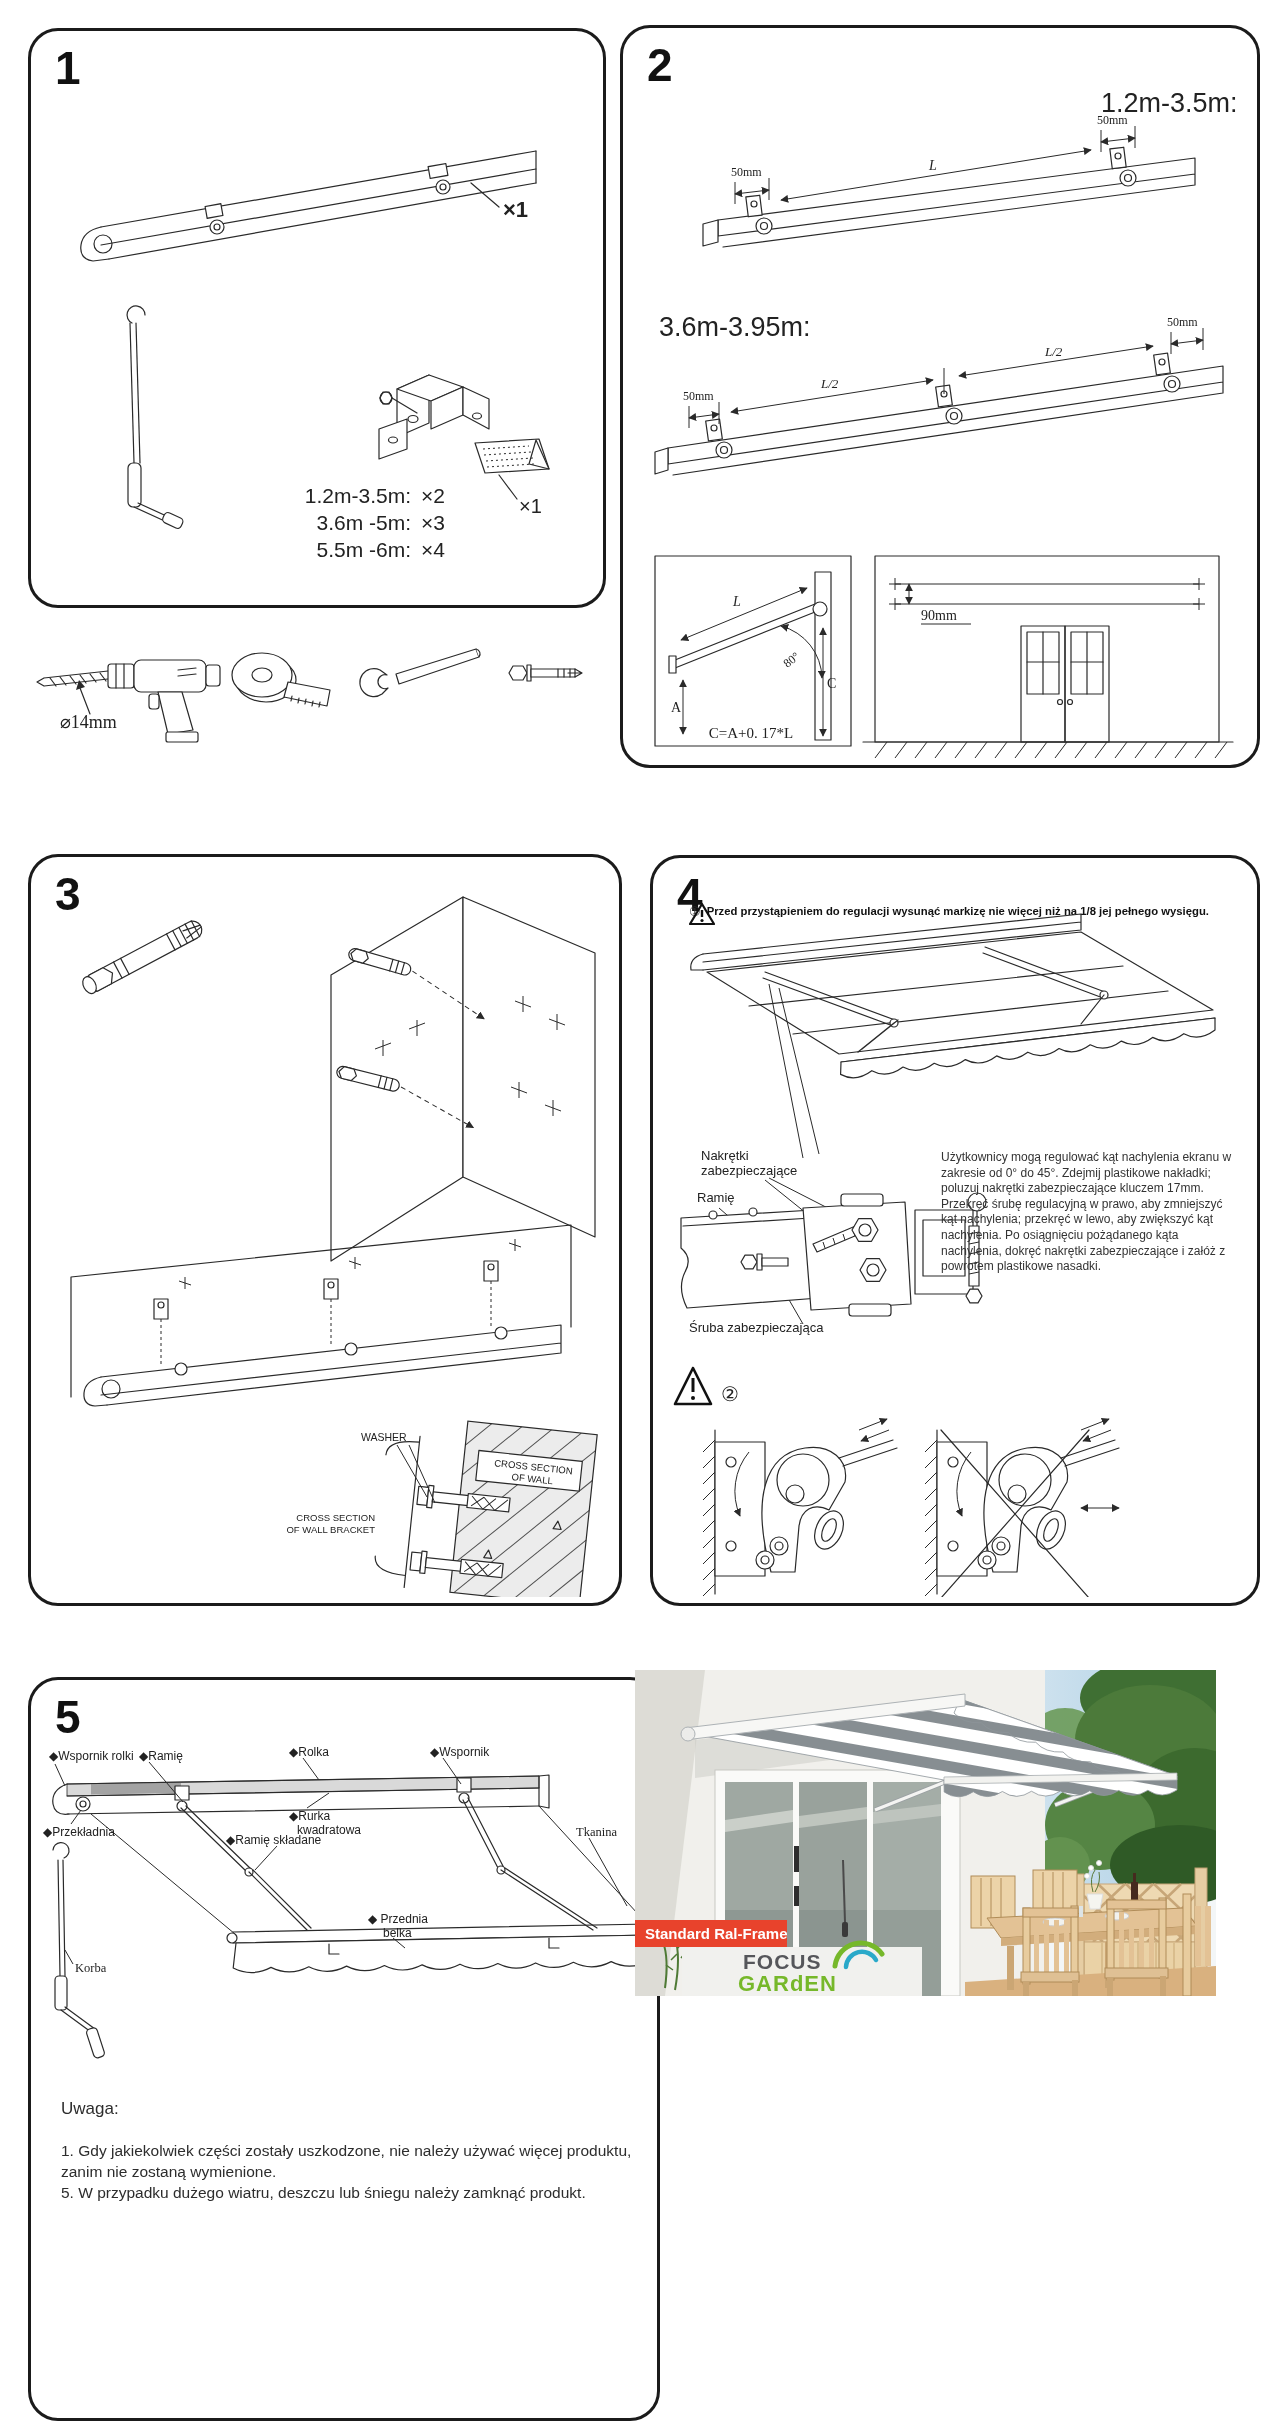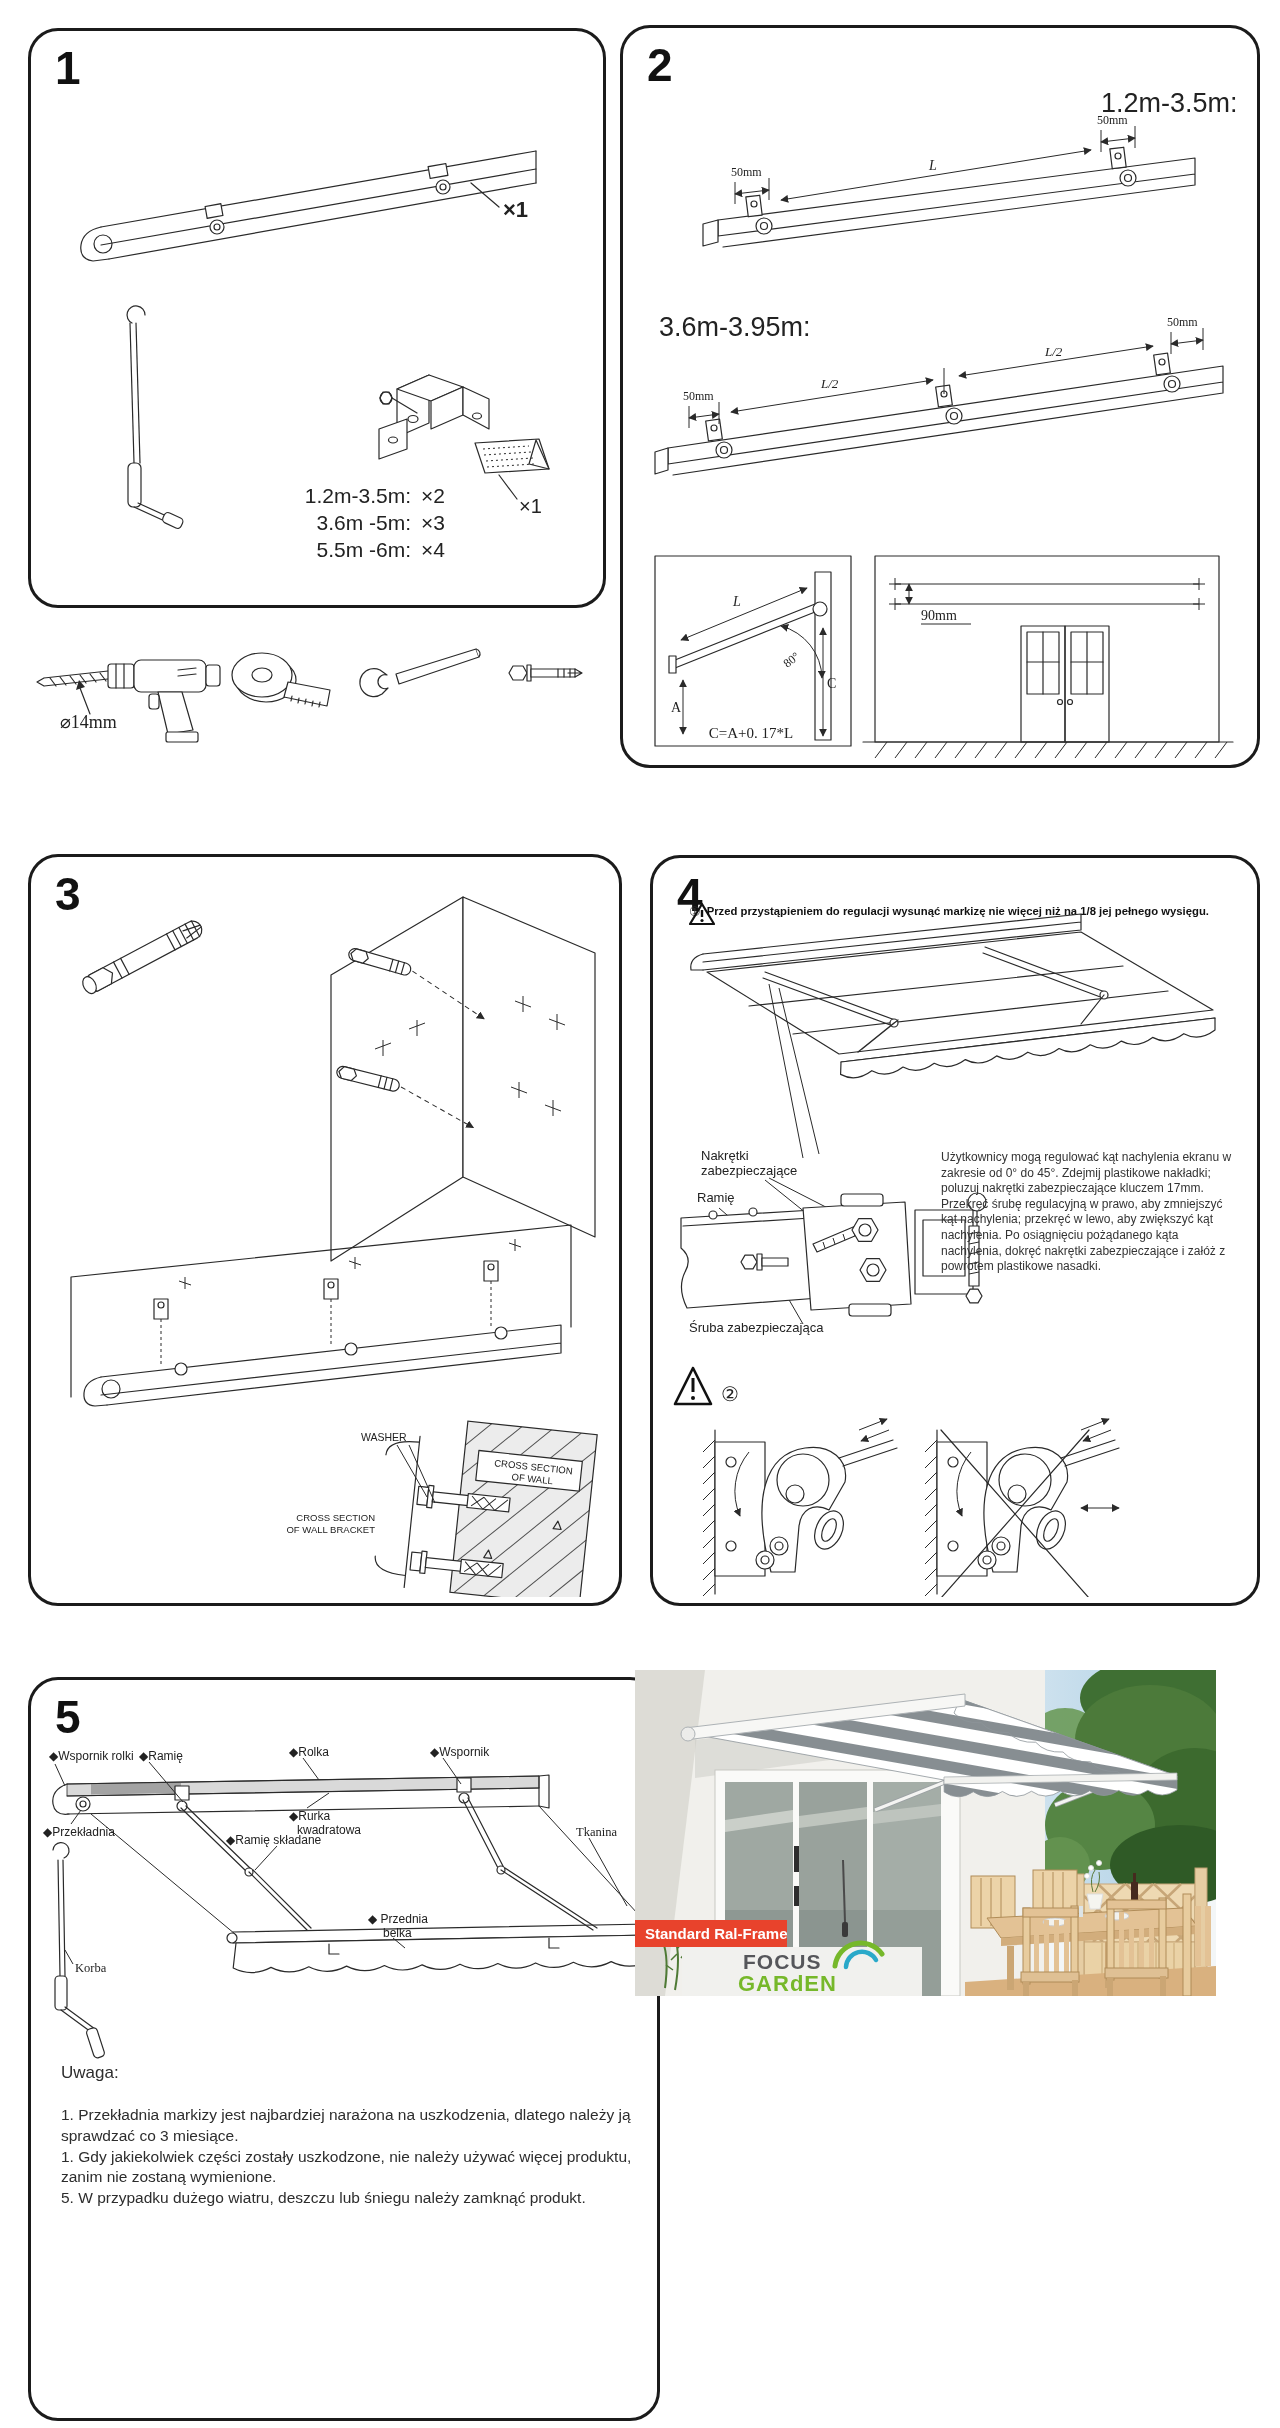--- a/index.html
+++ b/index.html
@@ -19,21 +19,21 @@
   .ser{font-family:"Liberation Serif",serif;fill:#222;}
   .s{stroke:#2a2a2a;fill:none;stroke-width:1.2;stroke-linecap:round;stroke-linejoin:round;}
   .f{fill:#fff;stroke:#2a2a2a;stroke-width:1.2;stroke-linejoin:round;}
   .d{stroke:#2a2a2a;stroke-width:1;fill:none;}
   .warn-line{position:absolute;left:36px;top:44px;width:560px;display:flex;align-items:flex-start;gap:6px;}
   .warn-line .wtxt{font-size:11.3px;font-weight:bold;color:#111;padding-top:3px;}
   .warn-line .wnum{font-size:13px;color:#333;padding-top:2px;}
   #p4-instructions{position:absolute;left:288px;top:292px;width:292px;font-size:12px;
         line-height:1.3;color:#333;}
   #p5-notes{position:absolute;left:30px;top:383px;width:598px;color:#2d2d2d;}
-  #p5-notes .title{font-size:17px;margin-bottom:22px;}
+  #p5-notes .title{font-size:17px;margin-bottom:22px;margin-top:36px;}
   #p5-notes .note{font-size:15.5px;line-height:1.34;}
 </style>
 </head>
 <body>
 
 <div class="page">
 
   <section class="panel" id="p1">
     <span class="pnum">1</span>
     <svg viewBox="0 0 566 568" width="566" height="568">
@@ -505,21 +505,20 @@
       <text class="svgtxt" x="258" y="140" font-size="12">◆Rurka</text>
       <text class="svgtxt" x="266" y="154" font-size="12">kwadratowa</text>
       <text class="svgtxt" x="195" y="164" font-size="12">◆Ramię składane</text>
       <text class="ser" x="545" y="156" font-size="12.5">Tkanina</text>
       <text class="svgtxt" x="337" y="243" font-size="12">◆ Przednia</text>
       <text class="svgtxt" x="352" y="257" font-size="12">belka</text>
       <text class="ser" x="44" y="292" font-size="12.5">Korba</text>
     </svg>
     <div id="p5-notes">
       <div class="title">Uwaga:</div>
-      <div class="note">1. Przekładnia markizy jest najbardziej narażona na uszkodzenia, dlatego należy ją sprawdzać co 3 miesiące.</div>
       <div class="note">1. Gdy jakiekolwiek części zostały uszkodzone, nie należy używać więcej produktu, zanim nie zostaną wymienione.</div>
       <div class="note">5. W przypadku dużego wiatru, deszczu lub śniegu należy zamknąć produkt.</div>
     </div>
   </section>
 
   <div id="photo">
     <svg viewBox="0 0 581 326" width="581" height="326">
       <defs>
         <linearGradient id="skyg" x1="0" y1="0" x2="1" y2="0">
           <stop offset="0" stop-color="#f2f6f8"></stop>

